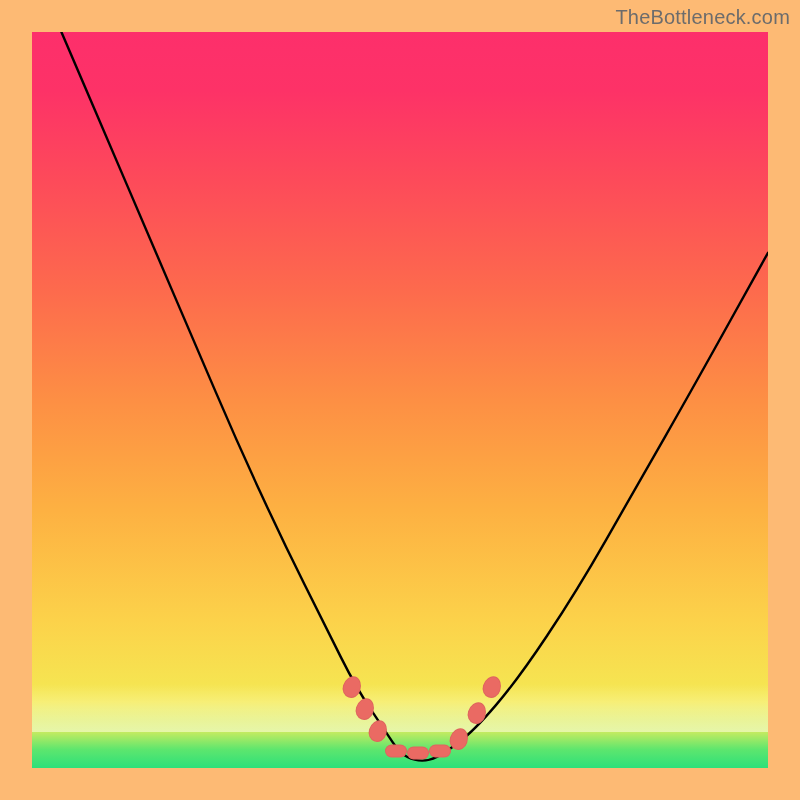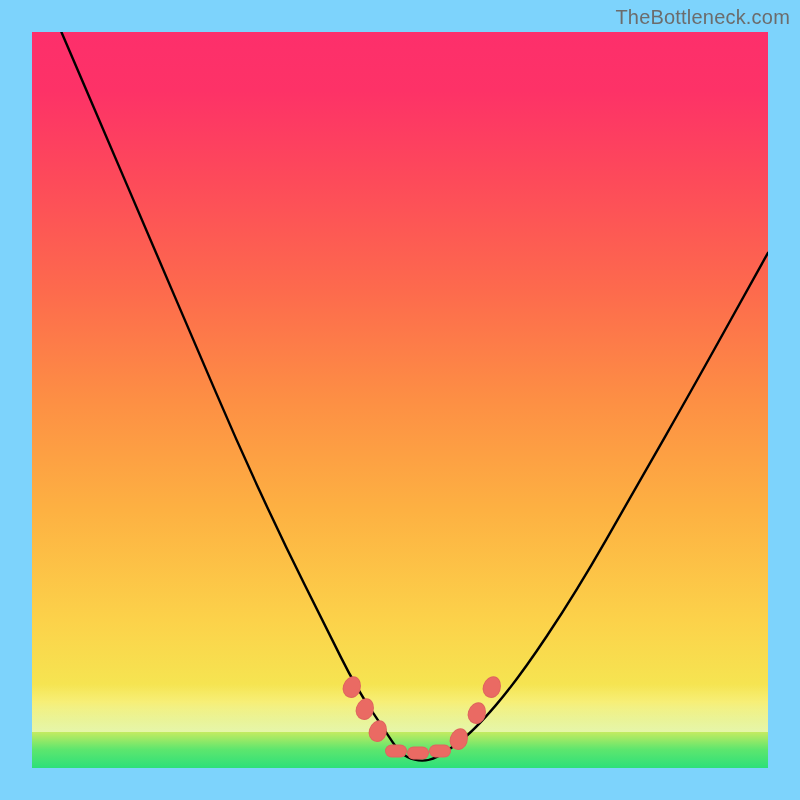--- a/index.html
+++ b/index.html
@@ -8,21 +8,21 @@
     width: 800px;
     height: 800px;
     background: #000;
     position: relative;
     font-family: Arial, Helvetica, sans-serif;
     overflow: hidden;
   }
   .frame {
     position: absolute;
     inset: 0;
-    background: #7dd3fc;
+    background: #fdba74;
     padding-left: 19px;
   }
   .plot-area {
     position: absolute;
     left: 32px;
     top: 32px;
     width: 736px;
     height: 736px;
     overflow: hidden;
   }

